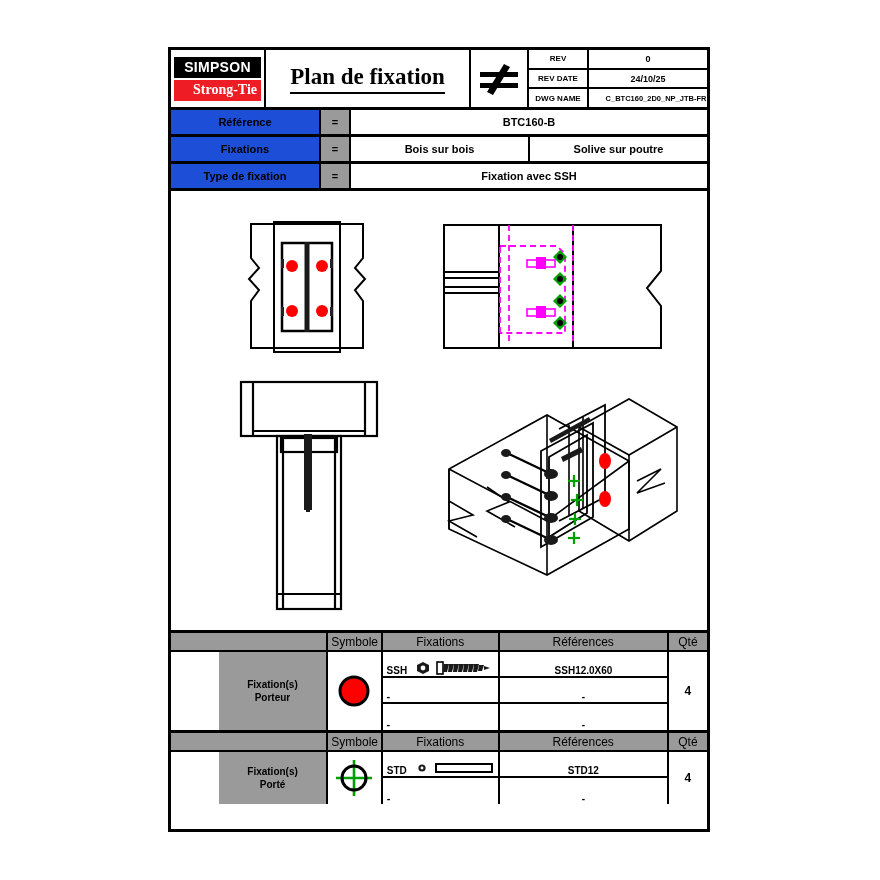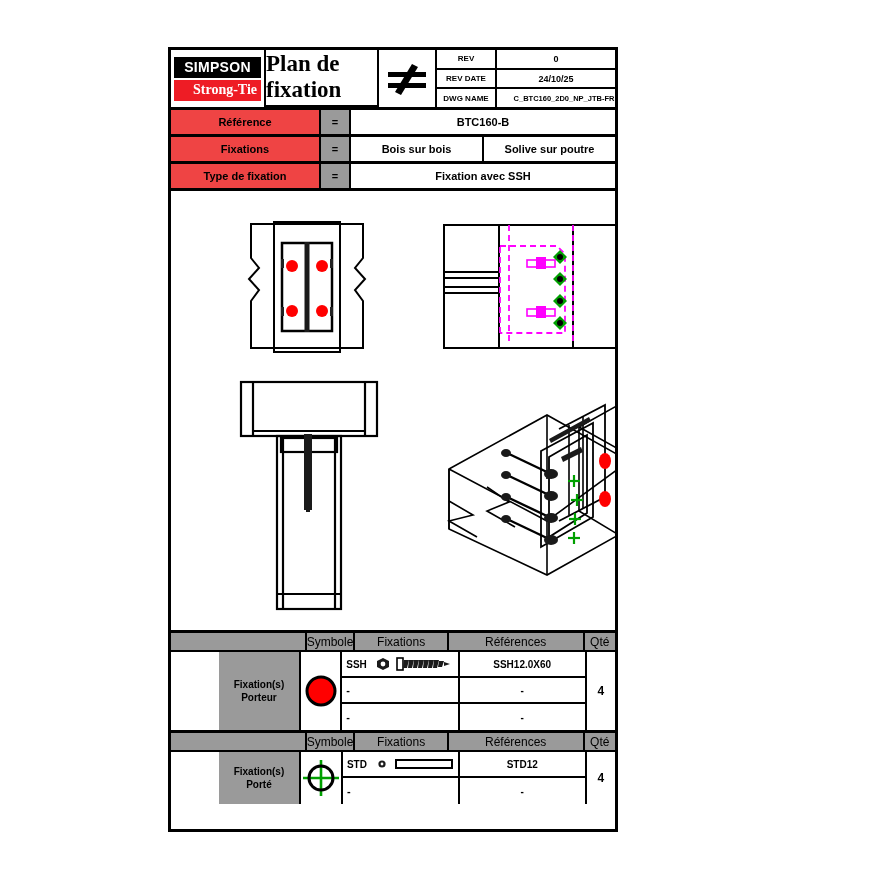--- a/index.html
+++ b/index.html
@@ -9,21 +9,21 @@
     width: 880px;
     height: 880px;
     font-family: "Liberation Sans", sans-serif;
     overflow: hidden;
   }
 
   #sheet {
     position: absolute;
     left: 168px;
     top: 47px;
-    width: 450px;
+    width: 542px;
     height: 785px;
     border: 3px solid #000;
     box-sizing: border-box;
     background: #fff;
   }
 
   
   .title-block {
     display: flex;
     height: 60px;
@@ -122,21 +122,21 @@
 
   
   .spec-row {
     display: flex;
     height: 27px;
     border-bottom: 3px solid #000;
     box-sizing: border-box;
   }
   .spec-label {
     width: 150px;
-    background: #ef4444;
+    background: #1d4ed8;
     border-right: 2px solid #000;
     box-sizing: border-box;
     display: flex;
     align-items: center;
     justify-content: center;
     font-size: 11px;
     font-weight: bold;
     color: #000;
   }
   .spec-eq {
@@ -230,21 +230,21 @@
     align-items: center;
     justify-content: center;
     font-size: 12px;
     font-weight: bold;
   }
   .sub-col { display: flex; flex-direction: column; }
   .sub-row {
     border-bottom: 2px solid #000;
     box-sizing: border-box;
     display: flex;
-    align-items: center;
+    align-items: flex-end;
     font-size: 10px;
     font-weight: bold;
     padding-left: 4px;
     height: 26px;
   }
   .sub-row.center { justify-content: center; padding-left: 0; }
   .sub-row:last-child { border-bottom: none; }
 
   .fix-tag { font-size: 10px; font-weight: bold; margin-right: 7px; }
   .dot-mark { font-size: 11px; font-weight: bold; }

